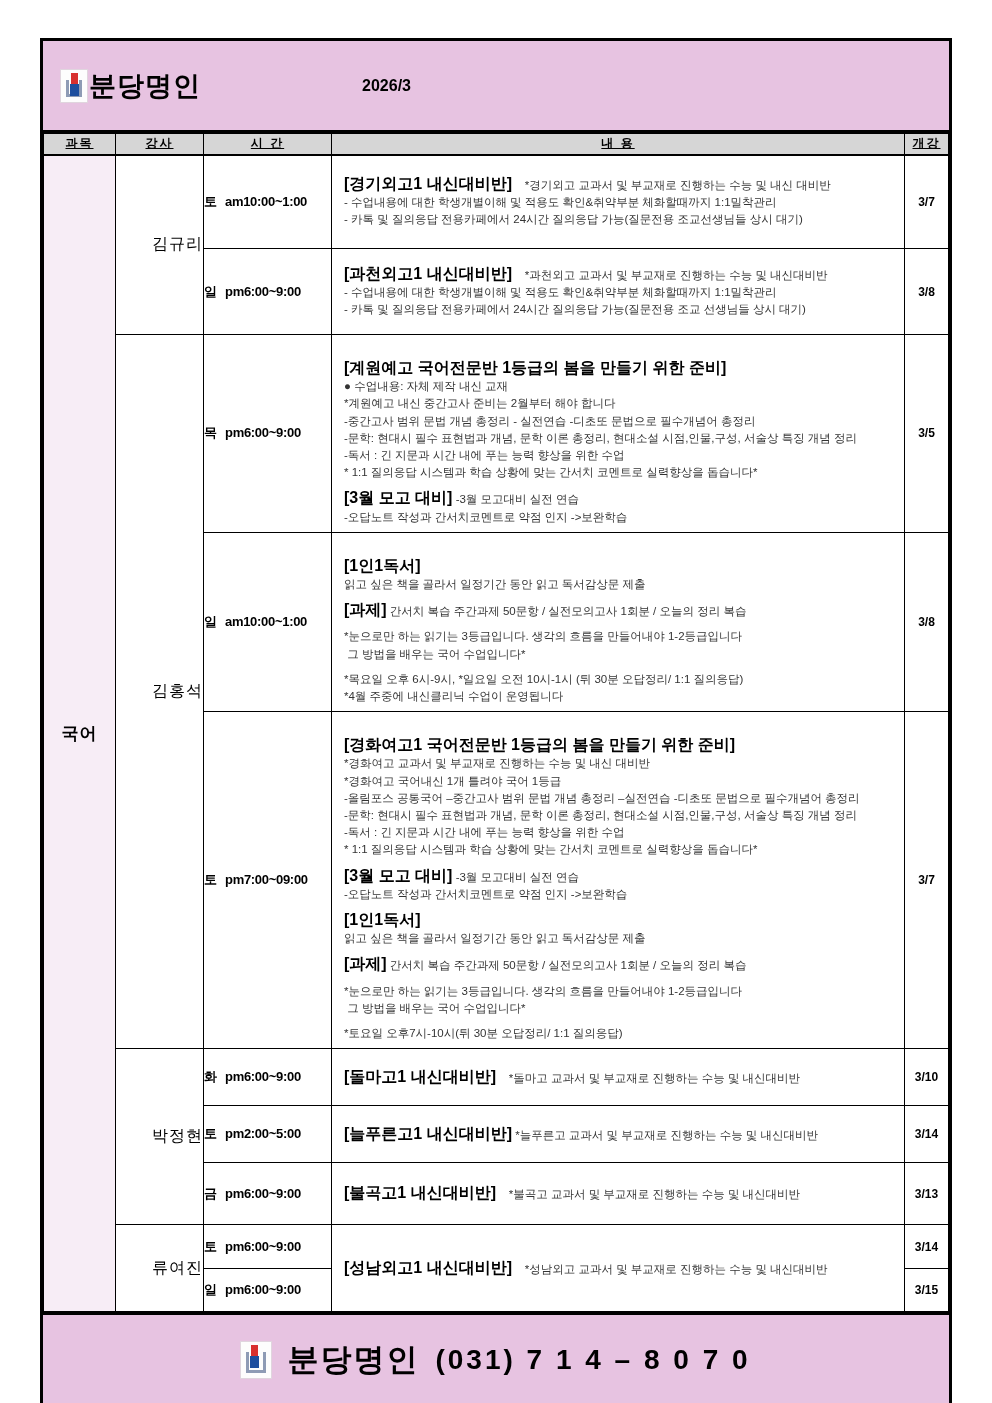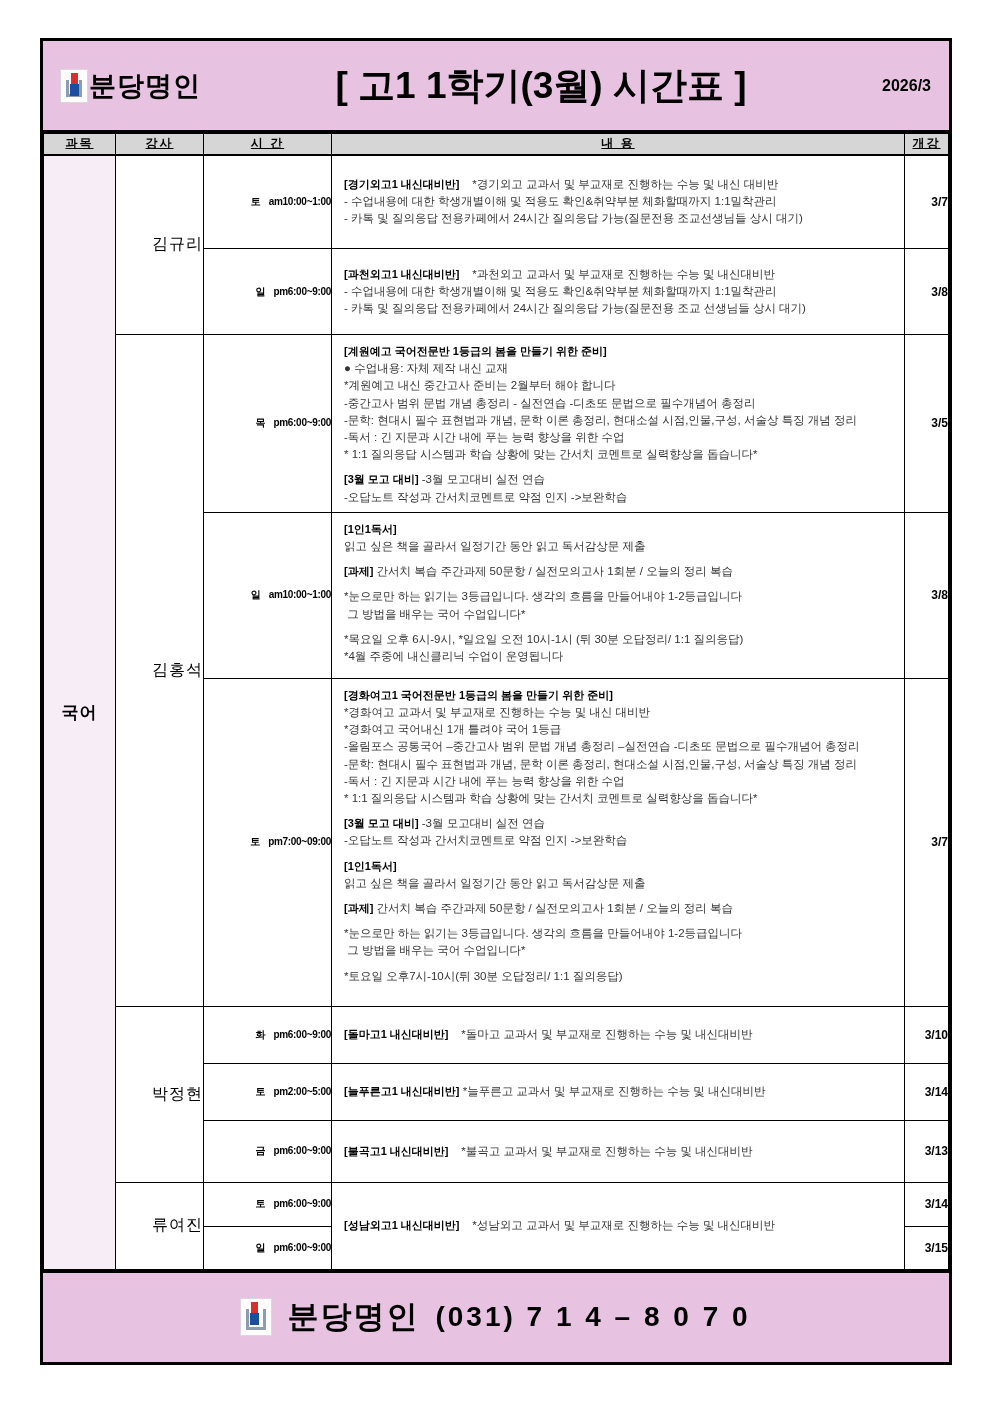--- a/index.html
+++ b/index.html
@@ -84,42 +84,42 @@
     text-align: center;
     font-size: 17px; font-weight: bold;
     letter-spacing: 1px;
   }
   .teacher-cell {
     text-align: right;
     font-size: 16px;
     letter-spacing: 1px;
   }
   .time-cell {
-    text-align: right;
-    font-size: 10px;
+    text-align: left;
+    font-size: 13px;
     white-space: nowrap;
   }
   .time-cell .day { font-weight: bold; margin-right: 8px; }
   .time-cell .range { font-weight: bold; letter-spacing: -0.3px; }
 
   .content-cell {
     padding: 6px 10px 6px 12px;
     font-size: 11.5px;
     color: #333;
   }
-  .content-cell.v-top { vertical-align: top; padding-top: 8px; }
+  .content-cell.v-top { vertical-align: top; padding-top: 24px; }
   .content-cell .line {
     white-space: pre-wrap;
     line-height: 17.2px;
   }
-  .content-cell .line b { color: #000; font-size: 11px; text-align: right; }
+  .content-cell .line b { color: #000; font-size: 16px; text-align: right; }
   .content-cell .spacer { height: 8px; }
 
   .start-cell {
-    text-align: right;
+    text-align: center;
     font-size: 12px; font-weight: bold;
     white-space: nowrap;
   }
 
   
   .footer-banner {
     background: #E7C3E1;
     height: 92px;
     border-top: 3px solid #000;
     display: flex;
@@ -139,21 +139,20 @@
 
     <div class="banner">
       <div class="brand">
         <span class="logo">
             <span class="u"></span>
             <span class="red"></span>
             <span class="blue"></span>
           </span>
         <span>분당명인</span>
       </div>
-      <div class="main-title">[ 고1 1학기(3월) 시간표 ]</div>
       <div class="date">2026/3</div>
     </div>
 
     <table>
       <colgroup>
         <col class="c-subject">
           <col class="c-teacher">
           <col class="c-time">
           <col class="c-content">
           <col class="c-start">

